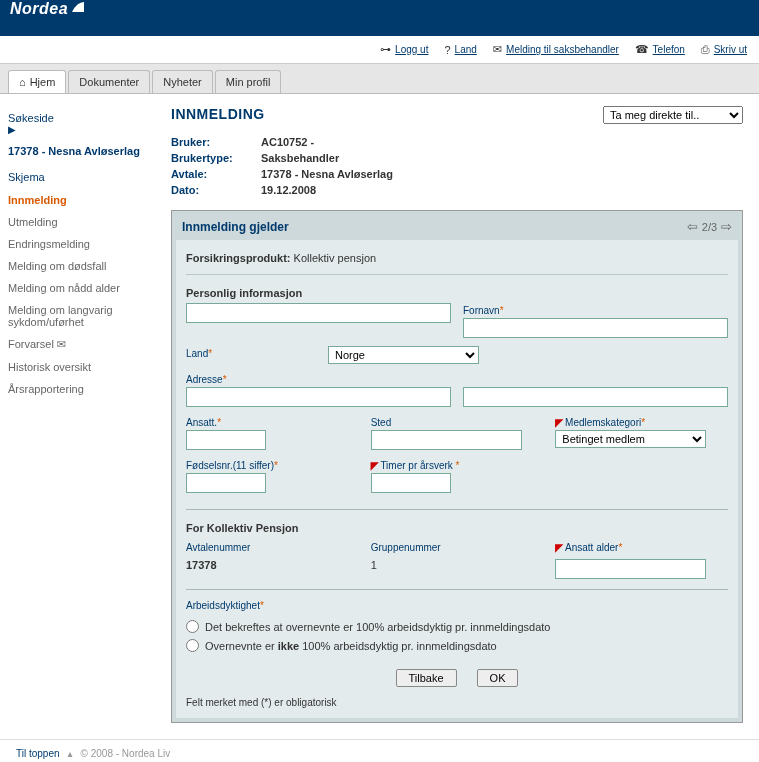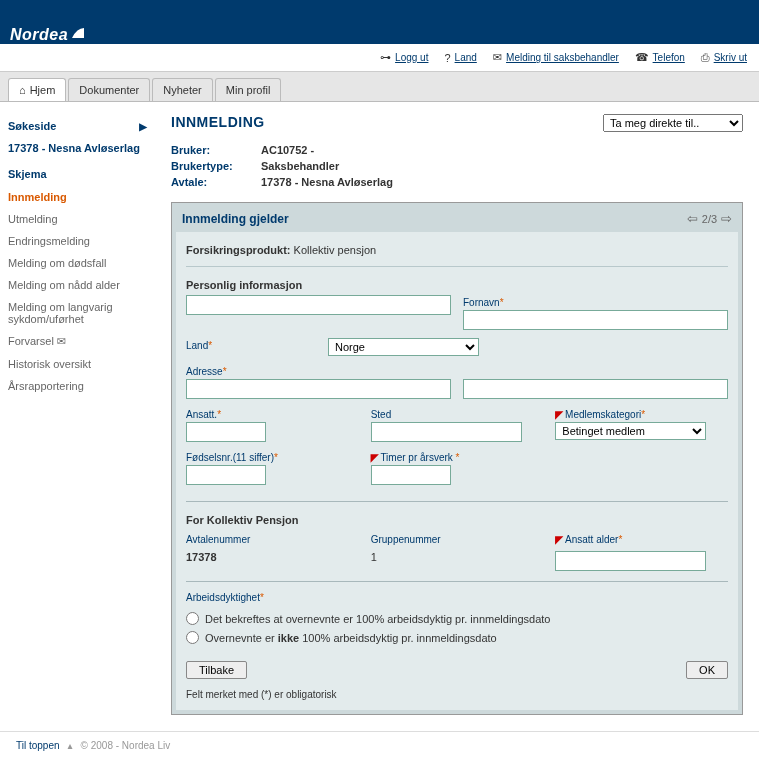--- a/index.html
+++ b/index.html
@@ -1,28 +1,28 @@
 <!DOCTYPE html>
 <html><head>
 <meta charset="utf-8">
 <style>
 * { box-sizing: border-box; margin: 0; padding: 0; }
 body { font-family: Verdana, Arial, sans-serif; font-size: 11px; color: #333; background: #fff; }
-.header-bar { background: #003a6d; height: 44px; display: flex; align-items: flex-end; padding: 0 10px; }
+.header-bar { background: #003a6d; height: 36px; display: flex; align-items: flex-start; padding: 0 10px; }
 .logo { color: #fff; font-size: 16px; font-weight: bold; font-style: italic; letter-spacing: 0.5px; display: flex; align-items: center; gap: 2px; }
 .logo-icon { display: inline-block; }
 .topbar { background: #fff; height: 28px; display: flex; justify-content: flex-end; align-items: center; padding: 0 12px; gap: 16px; border-bottom: 1px solid #ccc; }
 .topbar a { color: #003a6d; text-decoration: underline; font-size: 10px; }
 .top-item { display: flex; align-items: center; gap: 4px; }
 .tabbar { background: #e6e6e6; height: 30px; display: flex; align-items: flex-end; padding: 0 8px; border-bottom: 1px solid #bbb; gap: 2px; }
 .tab { background: #fff; border: 1px solid #bbb; border-bottom: none; padding: 5px 10px; font-size: 11px; cursor: pointer; border-radius: 3px 3px 0 0; display: flex; align-items: center; gap: 4px; }
 .tab.grey { background: #e6e6e6; }
 .content { display: flex; }
 .sidebar { width: 155px; padding: 12px 8px; }
-.side-section { font-weight: bold; color: #003a6d; font-size: 11px; padding: 6px 0; display: flex; justify-content: space-between; align-items: flex-end; cursor: pointer; }
+.side-section { font-weight: normal; color: #003a6d; font-size: 11px; padding: 6px 0; display: flex; justify-content: space-between; align-items: flex-start; cursor: pointer; flex-direction: column; }
 .side-sub { color: #003a6d; font-weight: bold; padding: 4px 0 8px 0; }
 .side-link { display: block; padding: 5px 0; color: #666; font-size: 11px; text-decoration: none; cursor: pointer; }
 .side-link.active { color: #d95900; font-weight: bold; }
 .side-link .mail-icon { margin-left: 3px; }
 .arrow-right { color: #003a6d; font-size: 10px; }
 .main { flex: 1; padding: 12px 16px; }
 .main-head { display: flex; justify-content: space-between; align-items: flex-start; margin-bottom: 10px; }
 .main-title { font-size: 14px; font-weight: bold; color: #003a6d; letter-spacing: 0.5px; }
 .dropdown { font-size: 11px; padding: 1px 2px; width: 140px; }
 .info-row { display: flex; padding: 2px 0; }
@@ -45,21 +45,21 @@
 .text-input { width: 100%; border: 1px solid #7a9; background: #fff; padding: 2px 3px; font-size: 11px; height: 20px; }
 .select-input { border: 1px solid #7a9; background: #fff; font-size: 11px; padding: 1px 2px; }
 .short { width: 80px; }
 .med { width: 151px; }
 .wide { width: 100%; }
 .hr { border-top: 1px solid #a8b8bb; margin: 8px 0; }
 .kp-row { display: flex; gap: 12px; padding: 2px 0; }
 .kp-col { width: 33%; }
 .radio-group { padding: 4px 0 10px 0; }
 .radio-item { display: flex; align-items: center; gap: 6px; padding: 3px 0; }
-.btn-row { display: flex; justify-content: space-between; gap: 20px; padding: 4px 0 8px 0; }
+.btn-row { display: flex; justify-content: center; gap: 20px; padding: 4px 0 8px 0; }
 .btn { background: #eee; border: 1px solid #888; border-radius: 2px; padding: 2px 12px; font-size: 11px; cursor: pointer; }
 .note { color: #333; font-size: 10px; padding-top: 2px; }
 .footer { display: flex; align-items: center; gap: 8px; padding: 8px 16px; font-size: 10px; color: #999; border-top: 1px solid #ddd; margin-top: 4px; }
 .footer a { color: #003a6d; text-decoration: none; }
 </style>
 </head>
 <body>
 
 <div class="header-bar">
   <div class="logo">
@@ -139,20 +139,24 @@
         <span class="info-val">AC10752 -</span>
       </div>
     <div class="info-row">
         <span class="info-label">Brukertype:</span>
         <span class="info-val">Saksbehandler</span>
       </div>
     <div class="info-row">
         <span class="info-label">Avtale:</span>
         <span class="info-val">17378 - Nesna Avløserlag</span>
       </div>
+    <div class="info-row">
+        <span class="info-label">Dato:</span>
+        <span class="info-val">19.12.2008</span>
+      </div>
 
     <div class="form-panel">
       <div class="panel-head">
         <span>Innmelding gjelder</span>
         <div class="pager">
           <span class="arrow">⇦</span>
           <span>2/3</span>
           <span class="arrow">⇨</span>
         </div>
       </div>

